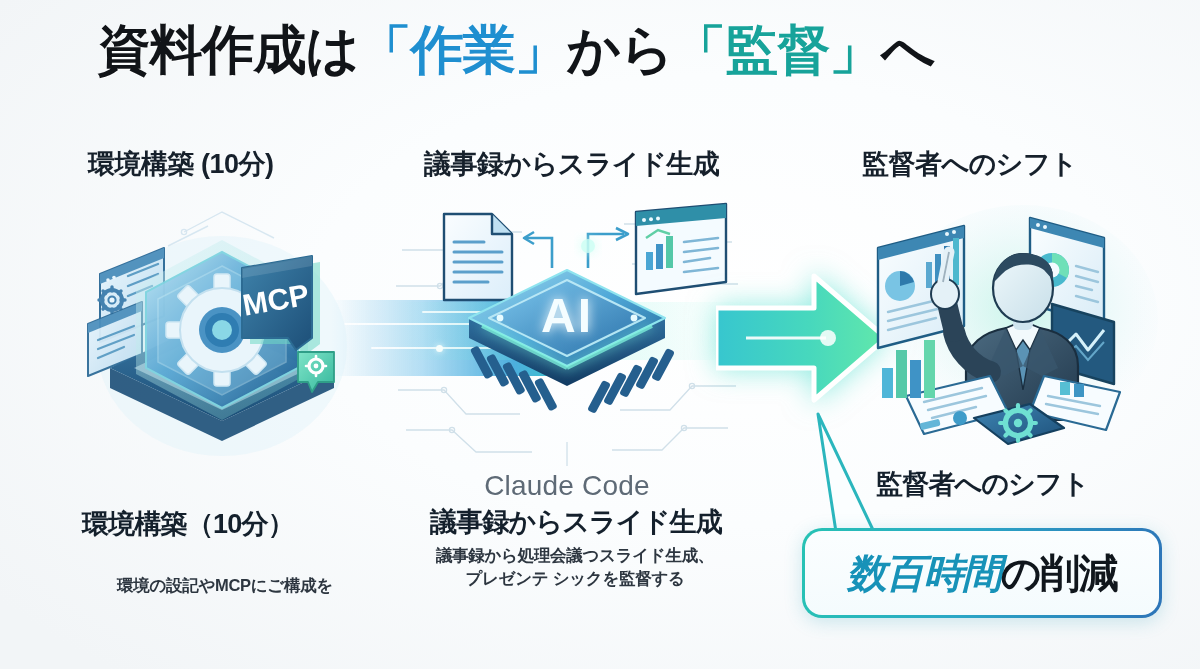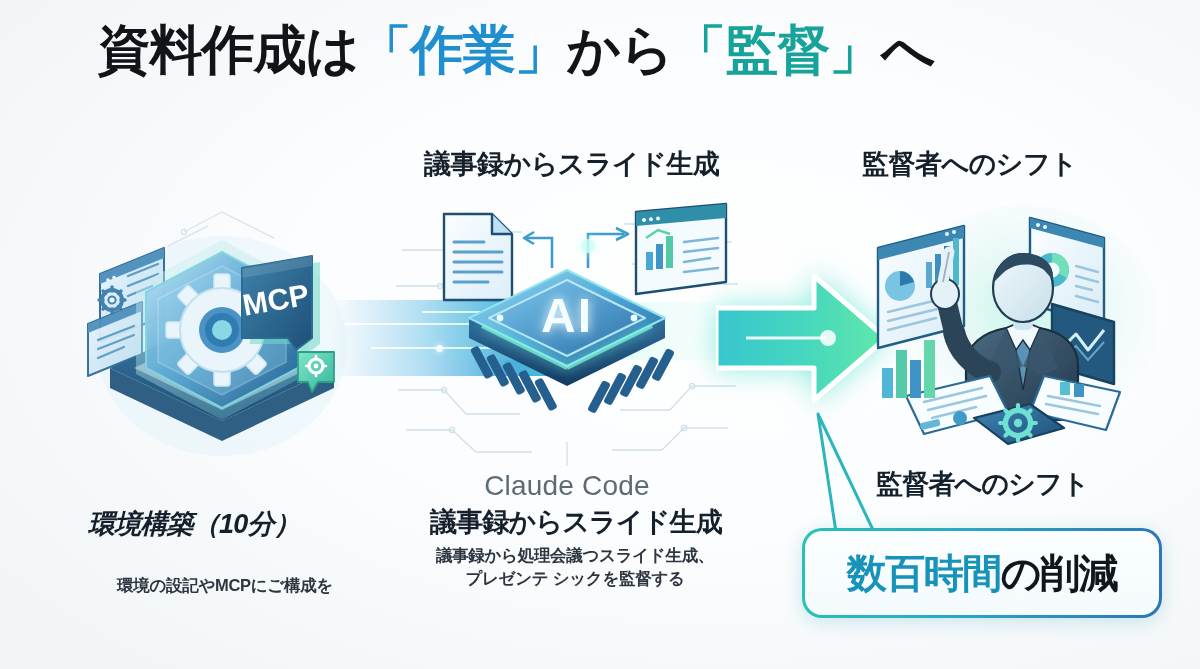--- a/index.html
+++ b/index.html
@@ -77,21 +77,21 @@
   .cap-title {
     position: absolute;
     font-size: 27px; font-weight: 900; color: #14202c;
     white-space: nowrap; letter-spacing: -.8px;
   }
   .cap-body {
     position: absolute;
     font-size: 16.5px; font-weight: 700; color: #2d3640;
     line-height: 1.42; text-align: center; letter-spacing: -.3px;
   }
-  #cap1-title { left: 88px;  top: 506px; font-style: italic; }
+  #cap1-title { left: 82px;  top: 506px; }
   #cap1-body  { left: 60px;  top: 574px; width: 330px; }
 
   #sublabel-claude {
     position: absolute; left: 392px; top: 470px; width: 350px;
     text-align: center; font-size: 28px; font-weight: 500;
     color: #5e6a76; letter-spacing: .2px;
   }
   #cap2-title { left: 430px; top: 504px; }
   #cap2-body  { left: 400px; top: 544px; width: 350px; }
 
@@ -107,37 +107,38 @@
       linear-gradient(#fbfeff, #f4fbfd),
       linear-gradient(100deg, #27c3b4 0%, #2aa7c6 45%, #2d74b8 100%);
     background-origin: border-box;
     background-clip: padding-box, border-box;
     box-shadow: 0 4px 18px rgba(40,160,180,.22);
     display: flex; align-items: center; justify-content: center;
   }
   #callout-text {
     font-size: 40px; font-weight: 900; letter-spacing: -1.5px; white-space: nowrap;
   }
-  #callout-text .hl { color: #1792b8; }
+  #callout-text .hl { color: #1792b8; font-style: italic; }
   #callout-text .rest { color: #10161c; }
   #callout-tail {
     position: absolute; left: 812px; top: 404px; width: 120px; height: 136px;
   }
 
   .nosel { user-select: none; }
 </style>
 </head>
 <body>
 
 <div id="stage">
 
   <div id="title" class="nosel">
     <span>資料作成は</span><span class="blue">「</span><span class="blue">作業</span><span class="blue">」</span><span>から</span><span class="teal">「</span><span class="teal">監督</span><span class="teal">」</span><span>へ</span>
   </div>
 
+  <div class="col-head nosel" id="head-1">環境構築 (10分)</div>
   <div class="col-head nosel" id="head-2">議事録からスライド生成</div>
   <div class="col-head nosel" id="head-3">監督者へのシフト</div>
 
   <div id="band-left">
     <div class="trace" style="left:6%;  top:30%;  width:60%;"></div>
     <div class="trace" style="left:18%; top:62%;  width:56%;"></div>
     <div class="trace" style="left:40%; top:14%;  width:40%;"></div>
     <div class="node" style="left:62%; top:27%;"></div>
     <div class="node" style="left:46%; top:59%;"></div>
   </div>

